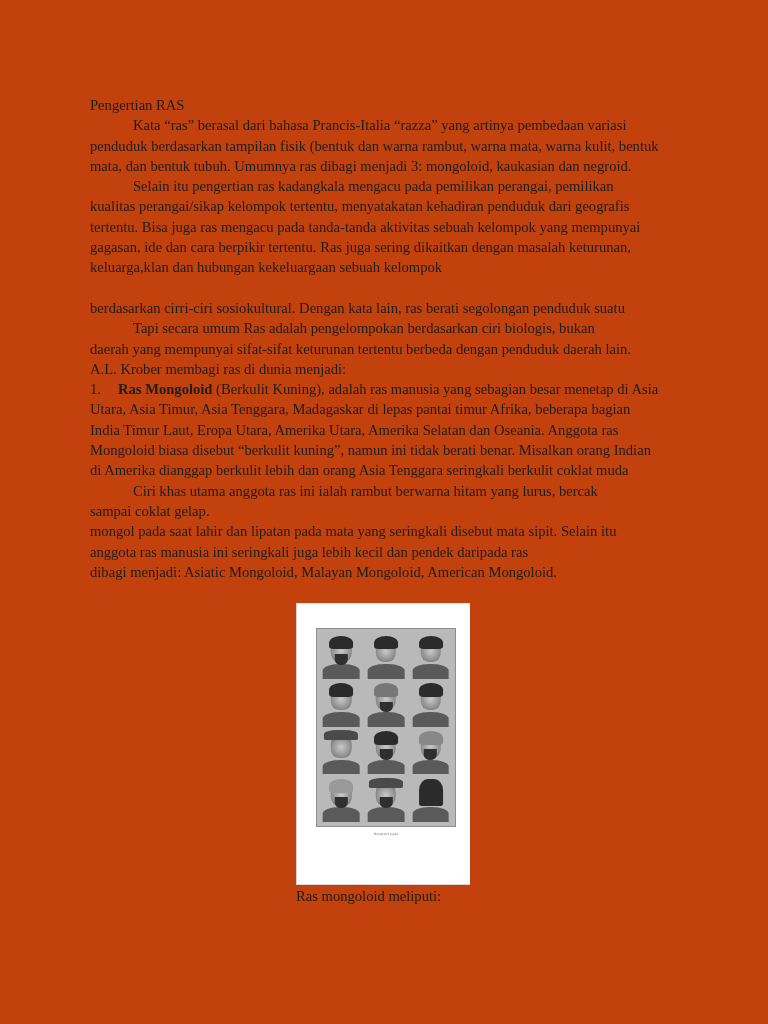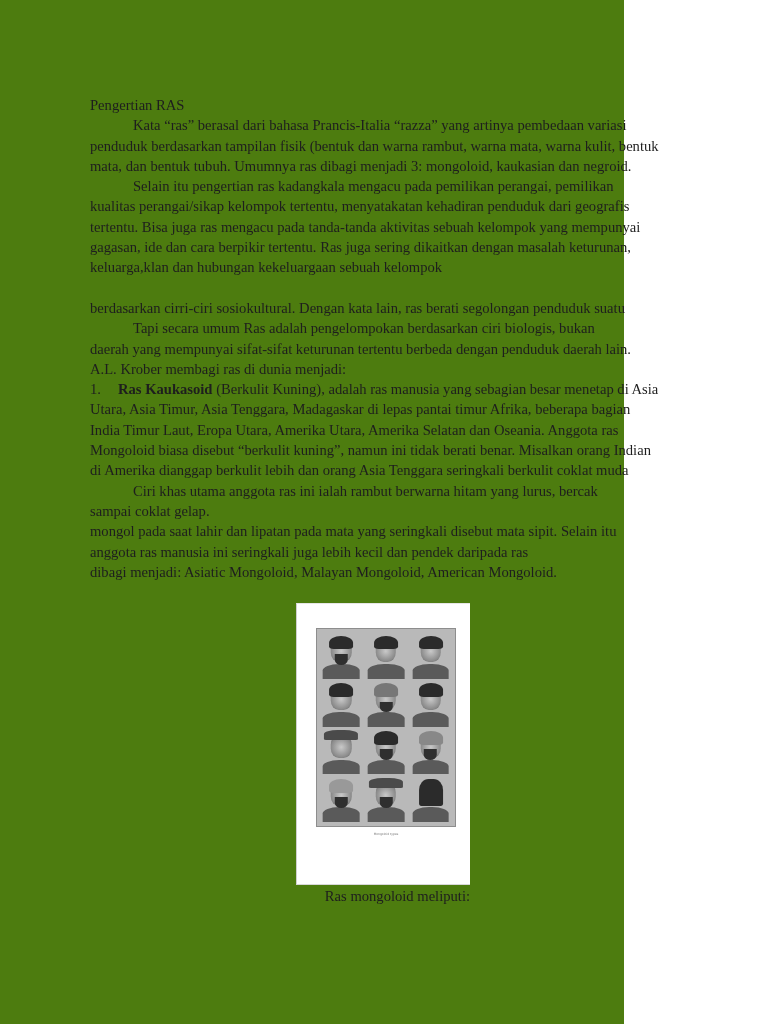--- a/index.html
+++ b/index.html
@@ -1,18 +1,18 @@
 <!DOCTYPE html>
 <html><head>
   <meta charset="utf-8">
   <style>
     html, body { margin: 0; padding: 0; background: #ffffff; }
     body { width: 768px; height: 1024px; position: relative; overflow: hidden;
            font-family: "Liberation Serif", "DejaVu Serif", serif; color: #1e1e1e; }
-    .page { position: absolute; left: 0; top: 0; width: 624px; height: 1024px; background: #4d7c0f; }
+    .page { position: absolute; left: 0; top: 0; width: 768px; height: 1024px; background: #c2410c; }
     .text { position: absolute; left: 90px; width: 600px; font-size: 14.6px; line-height: 20.3px; }
     .line { white-space: nowrap; display: block; height: 20.3px; }
     .indent { padding-left: 43px; }
     .num { display: inline-block; width: 28px; }
     b { font-weight: bold; }
     .figure { position: absolute; left: 296px; top: 603px; width: 174px; height: 282px;
               border-left: 1px solid #cfcfcf; border-top: 1px solid #e6e6e6; border-bottom: 1px solid #d8d8d8;
               background: #fff; box-sizing: border-box; }
     .plate { position: absolute; left: 19px; top: 24px; width: 140px; height: 199px;
              background: #b9b9b9; border: 1px solid #8d8d8d; box-sizing: border-box;
@@ -23,21 +23,21 @@
                   border-radius: 45% 45% 40% 40%; background: radial-gradient(circle at 50% 55%, #c9c9c9 0%, #8a8a8a 60%, #3a3a3a 100%); }
     .face .hair { position: absolute; left: 50%; top: 6%; width: 56%; height: 30%; transform: translateX(-50%);
                   border-radius: 50% 50% 20% 20%; background: #2b2b2b; }
     .face .body { position: absolute; left: 50%; bottom: 0; width: 86%; height: 32%; transform: translateX(-50%);
                   border-radius: 45% 45% 0 0; background: #5a5a5a; }
     .face.beard .head::after { content: ""; position: absolute; left: 18%; bottom: -10%; width: 64%; height: 45%;
                   background: #2f2f2f; border-radius: 0 0 50% 50%; }
     .face.hat .hair { background: #4a4a4a; height: 22%; width: 80%; top: 4%; border-radius: 40% 40% 10% 10%; }
     .plate-caption { position: absolute; left: 19px; top: 228px; width: 140px; font-family: "DejaVu Sans", sans-serif;
                      font-size: 3px; line-height: 4px; color: #777; text-align: center; }
-    .caption { position: absolute; left: 296px; top: 886px; width: 174px; text-align: right;
+    .caption { position: absolute; left: 296px; top: 886px; width: 174px; text-align: left;
                font-size: 14.6px; line-height: 20px; white-space: nowrap; }
   </style>
 </head>
 <body>
 
 <div class="page">
 
   <div class="text" style="top:95px;">
     <span class="line">Pengertian RAS</span>
 
@@ -51,21 +51,21 @@
     <span class="line">gagasan, ide dan cara berpikir tertentu. Ras juga sering dikaitkan dengan masalah keturunan,</span>
     <span class="line">keluarga,klan dan hubungan kekeluargaan sebuah kelompok</span>
 
     <span class="line"></span>
 
     <span class="line">berdasarkan cirri-ciri sosiokultural. Dengan kata lain, ras berati segolongan penduduk suatu</span>
     <span class="line indent">Tapi secara umum Ras adalah pengelompokan berdasarkan ciri biologis, bukan</span>
     <span class="line">daerah yang mempunyai sifat-sifat keturunan tertentu berbeda dengan penduduk daerah lain.</span>
     <span class="line">A.L. Krober membagi ras di dunia menjadi:</span>
 
-    <span class="line"><span class="num">1.</span><b>Ras Kaukasoid</b><span> (Berkulit Kuning), adalah ras manusia yang sebagian besar menetap di Asia</span></span>
+    <span class="line"><span class="num">1.</span><b>Ras Mongoloid</b><span> (Berkulit Kuning), adalah ras manusia yang sebagian besar menetap di Asia</span></span>
     <span class="line">Utara, Asia Timur, Asia Tenggara, Madagaskar di lepas pantai timur Afrika, beberapa bagian</span>
     <span class="line">India Timur Laut, Eropa Utara, Amerika Utara, Amerika Selatan dan Oseania. Anggota ras</span>
     <span class="line">Mongoloid biasa disebut “berkulit kuning”, namun ini tidak berati benar. Misalkan orang Indian</span>
     <span class="line">di Amerika dianggap berkulit lebih dan orang Asia Tenggara seringkali berkulit coklat muda</span>
     <span class="line indent">Ciri khas utama anggota ras ini ialah rambut berwarna hitam yang lurus, bercak</span>
 
     <span class="line">sampai coklat gelap.</span>
     <span class="line">mongol pada saat lahir dan lipatan pada mata yang seringkali disebut mata sipit. Selain itu</span>
     <span class="line">anggota ras manusia ini seringkali juga lebih kecil dan pendek daripada ras</span>
     <span class="line">dibagi menjadi: Asiatic Mongoloid, Malayan Mongoloid, American Mongoloid.</span>

